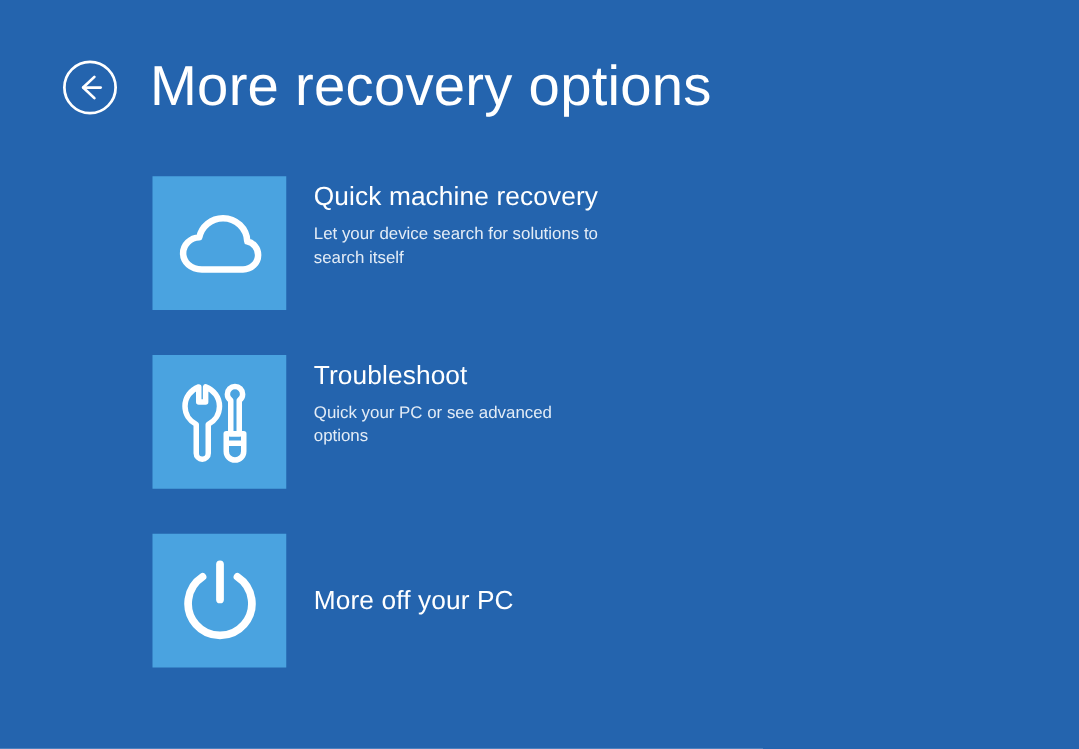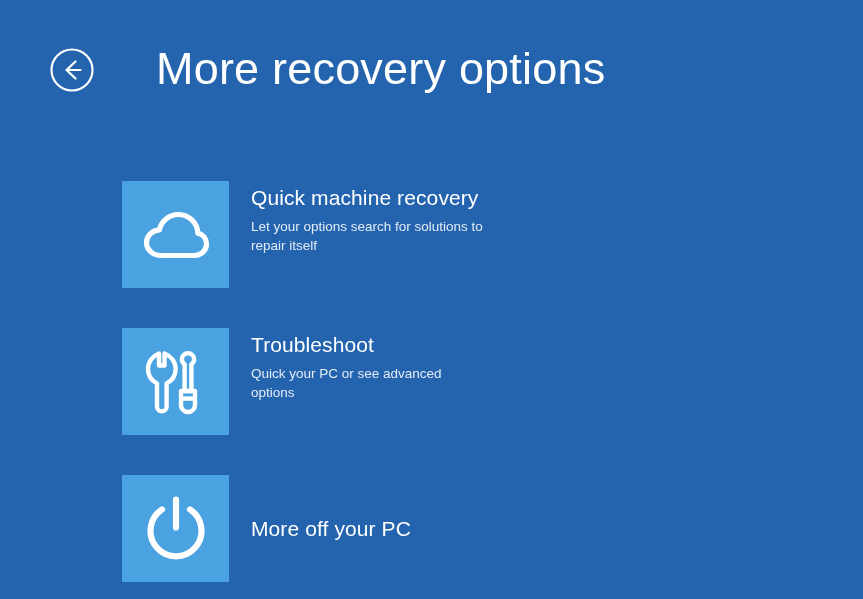--- a/index.html
+++ b/index.html
@@ -44,37 +44,35 @@
   .page-title {
     position: absolute;
     left: 120px;
     top: 38px;
     font-size: 45px;
     font-weight: 300;
     line-height: 62px;
     color: #ffffff;
     letter-spacing: 0.2px;
     white-space: nowrap;
-    margin-left: 36px;
   }
 
   
   .options {
     position: absolute;
     left: 122px;
     top: 141px;
     width: 700px;
   }
 
   .option-row {
     position: relative;
     height: 107px;
     margin-bottom: 36px;
     cursor: pointer;
-    margin-top: 40px;
   }
 
   .option-tile {
     position: absolute;
     left: 0;
     top: 0;
     width: 107px;
     height: 107px;
     background: #4aa3e0;
   }
@@ -147,21 +145,21 @@
                    C5.5 28.8 11.2 23.2 18.4 22.9
                    C20.2 14.2 28.0 7.5 37.4 7.5
                    C47.9 7.5 56.5 15.8 56.8 26.1
                    C61.9 27.3 65.5 31.6 65.5 36.9
                    C65.5 43.3 60.1 48.5 53.4 48.5
                    Z" fill="none" stroke="#ffffff" stroke-width="5.2" stroke-linejoin="round" stroke-linecap="round"></path>
         </svg>
       </div>
       <div class="option-text has-sub">
         <div class="option-title">Quick machine recovery</div>
-        <div class="option-sub">Let your options search for solutions to repair itself</div>
+        <div class="option-sub">Let your device search for solutions to search itself</div>
       </div>
     </div>
 
     <div class="option-row">
       <div class="option-tile">
         <svg width="66" height="66" viewBox="0 0 66 66" aria-hidden="true">
 
           <path d="M21.5 4.5
                    L21.5 16.5
                    L16.0 16.5

